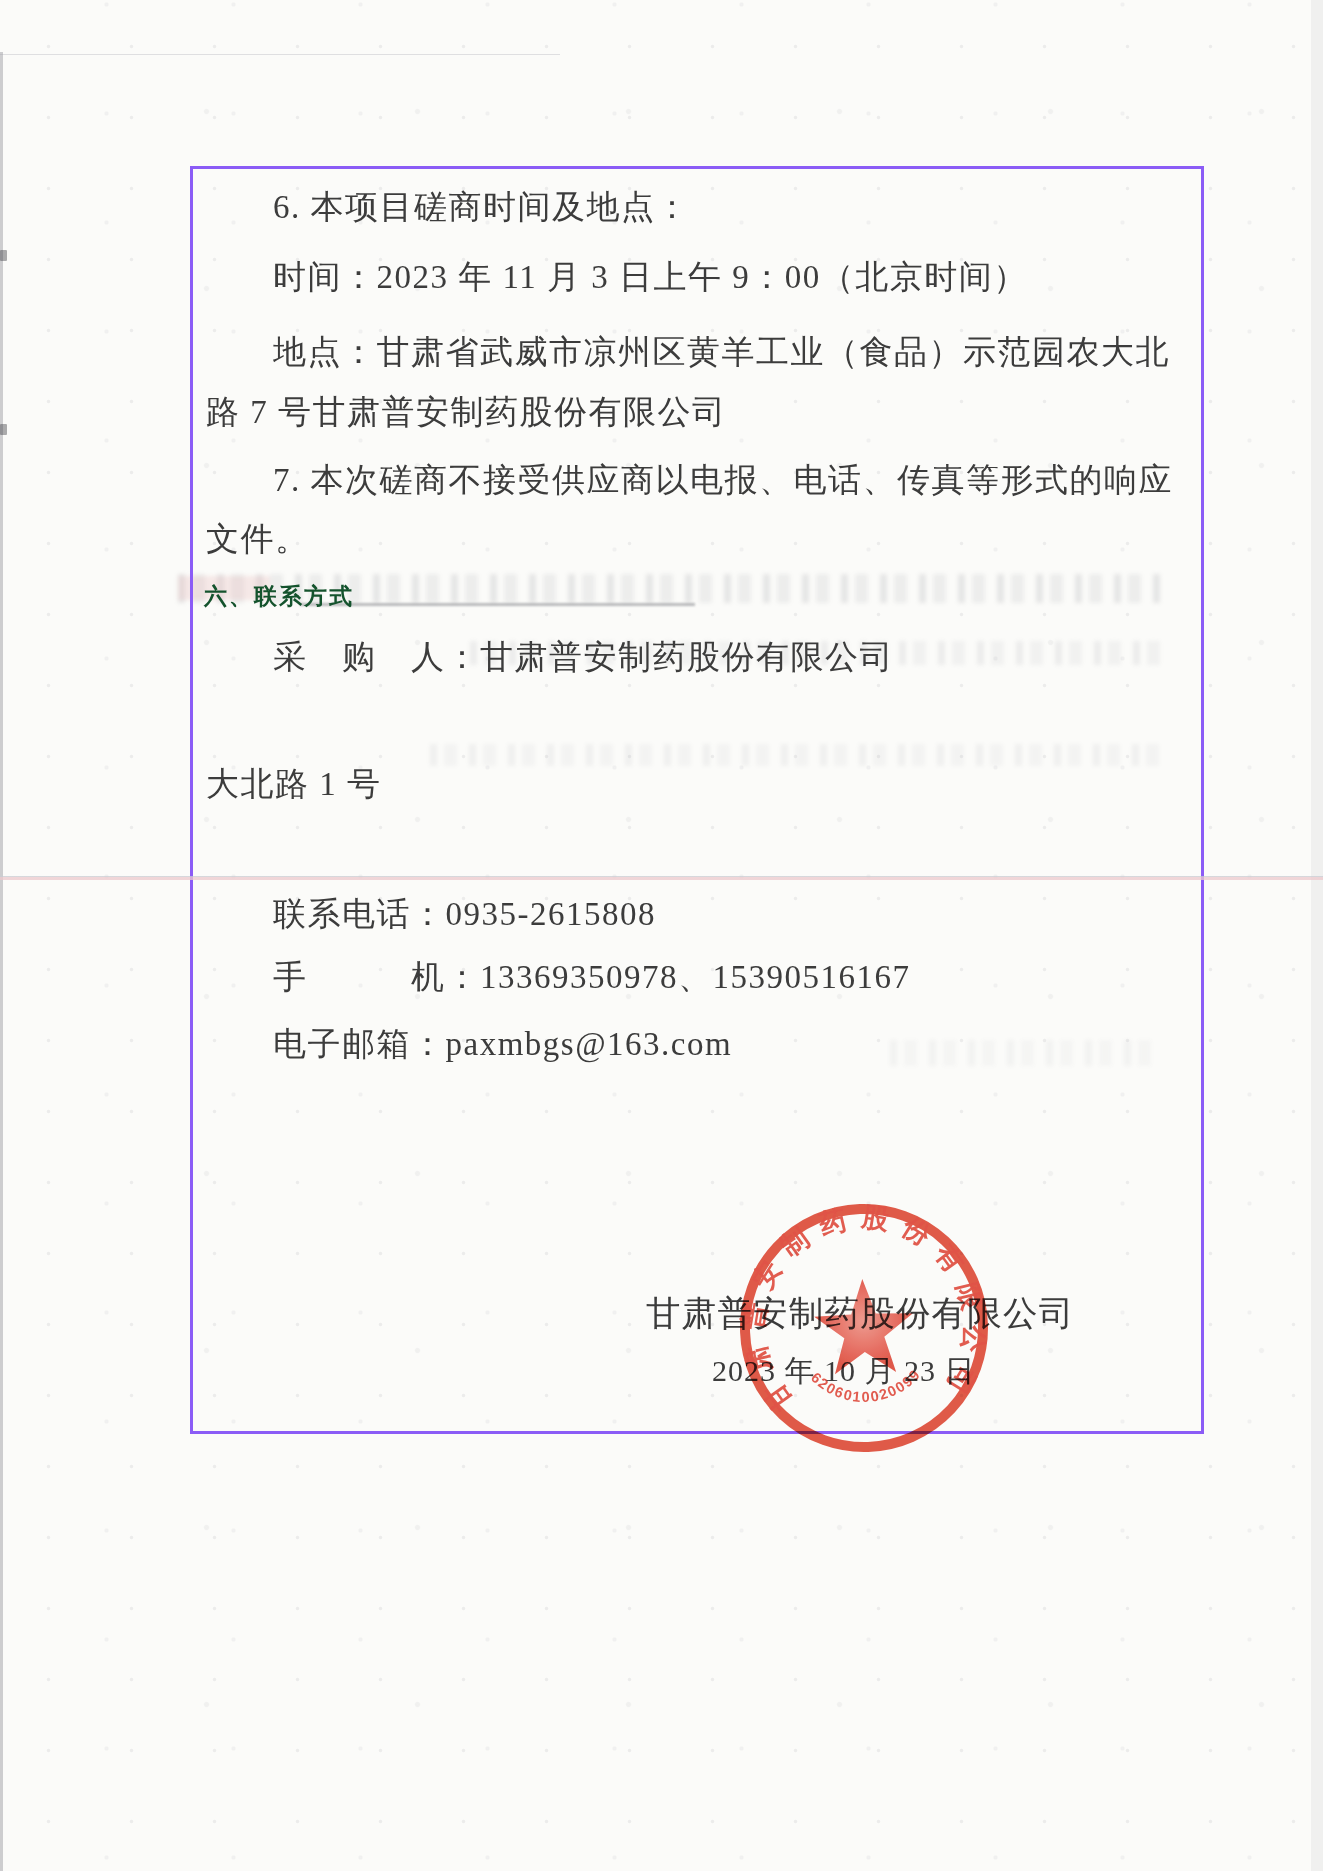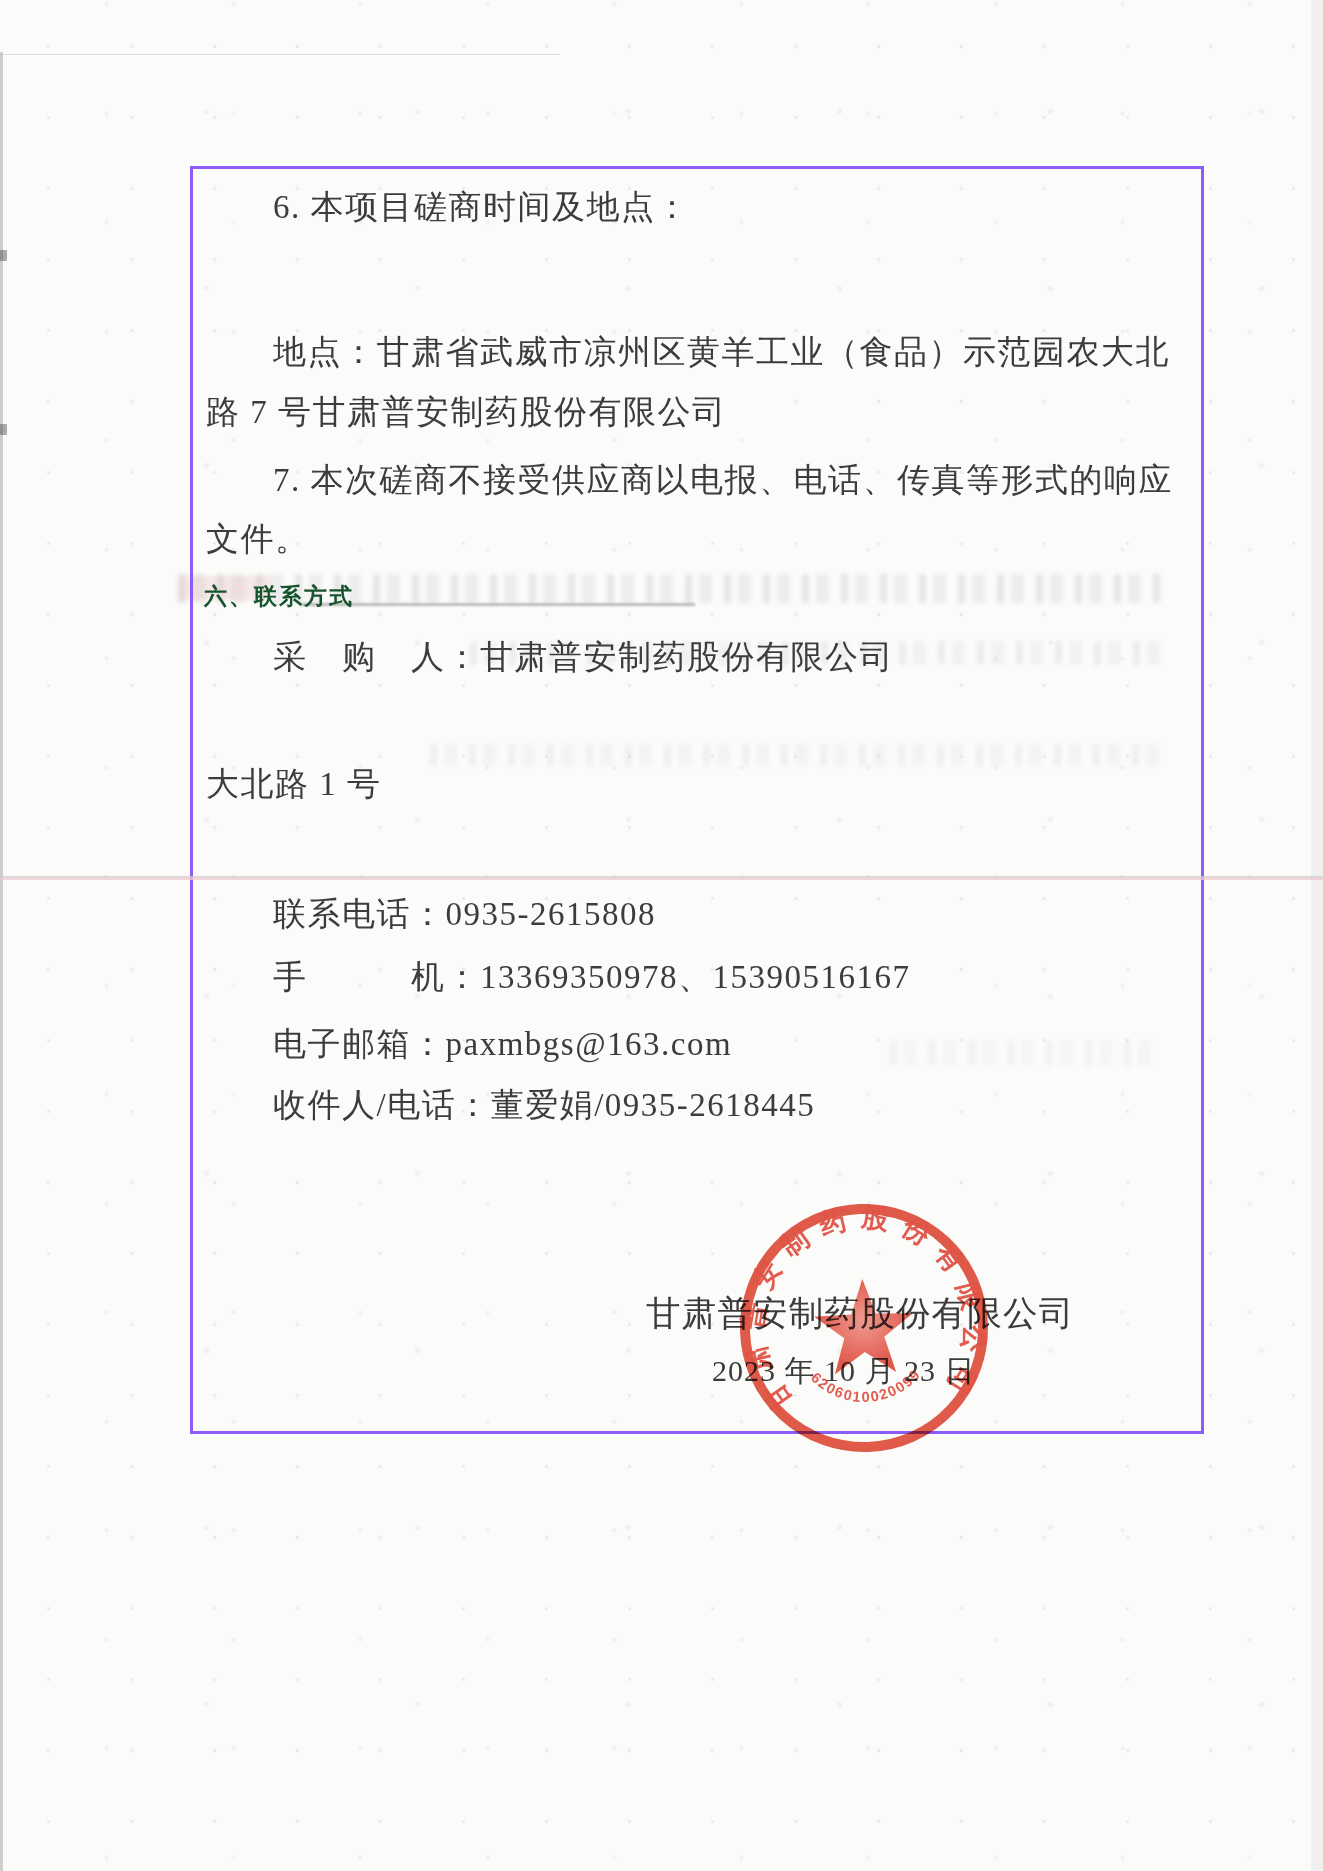--- a/index.html
+++ b/index.html
@@ -101,31 +101,31 @@
   <div class="edge-mark m2"></div>
 
   <div class="bleed bleed-a"></div>
   <div class="bleed-underline"></div>
   <div class="bleed bleed-b"></div>
   <div class="bleed bleed-c"></div>
   <div class="bleed bleed-d"></div>
 
   <div class="doc-box">
     <div class="line indent lt0">6. 本项目磋商时间及地点：</div>
+    <div class="line indent lt1">时间：2023 年 11 月 3 日上午 9：00（北京时间）</div>
     <div class="line indent lt2">地点：甘肃省武威市凉州区黄羊工业（食品）示范园农大北</div>
     <div class="line flush  lt3">路 7 号甘肃普安制药股份有限公司</div>
     <div class="line indent lt4">7. 本次磋商不接受供应商以电报、电话、传真等形式的响应</div>
     <div class="line flush  lt5">文件。</div>
     <div class="line heading lt6">六、联系方式</div>
     <div class="line indent lt7">采　购　人：甘肃普安制药股份有限公司</div>
     <div class="line flush  lt9">大北路 1 号</div>
     <div class="line indent lt11">联系电话：0935-2615808</div>
     <div class="line indent lt12">手　　　机：13369350978、15390516167</div>
     <div class="line indent lt13">电子邮箱：paxmbgs@163.com</div>
-    <div class="line indent lt14">收件人/电话：董爱娟/0935-2618445</div>
   </div>
 
   <div class="fold-line"></div>
 
   <div class="sig-company">甘肃普安制药股份有限公司</div>
   <div class="sig-date">2023 年 10 月 23 日</div>
 
   <div class="stamp">
     <svg viewBox="-138 -138 276 276" width="276" height="276">
       <defs>

